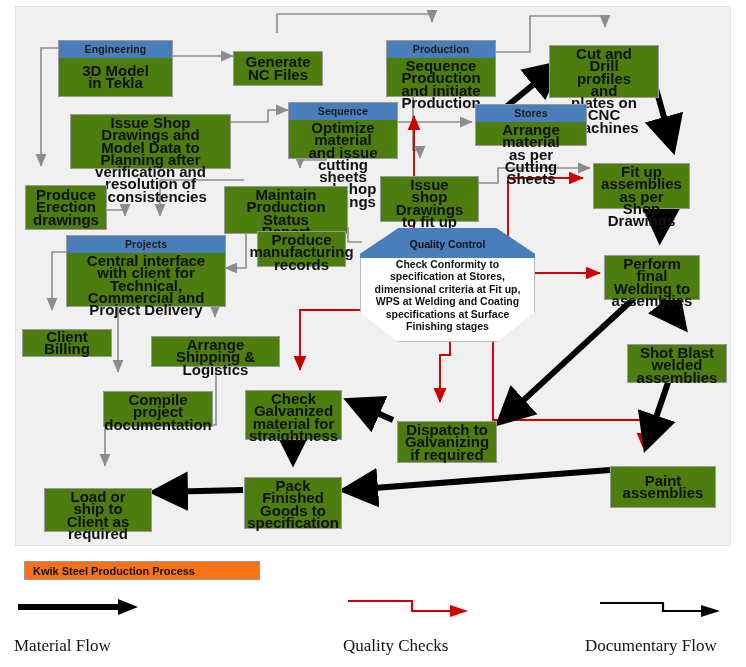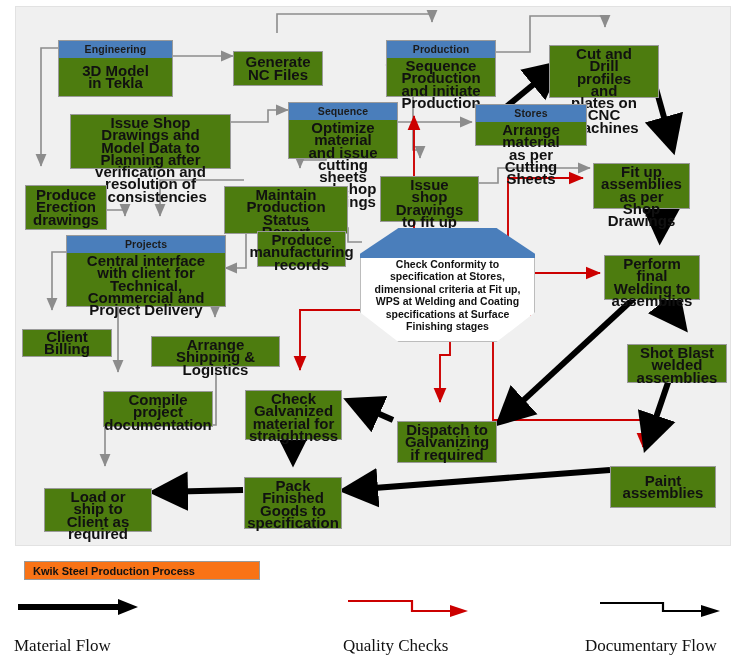--- a/index.html
+++ b/index.html
@@ -186,20 +186,21 @@
 </div>
 
 <div class="node" style="left:66px;top:217px;width:160px;height:72px;">
   <div class="hdr">Projects</div>
   <div class="bdy">Central interface with client for Technical, Commercial and Project Delivery</div>
 </div>
 
 <div id="qc" style="left:360px;top:228px;width:175px;height:114px;">
   <div class="oct"></div>
   <div class="octtop"></div>
+  <div class="qctitle">Quality Control</div>
   <div class="qcbody">Check Conformity to specification at Stores, dimensional criteria at Fit up, WPS at Welding and Coating specifications at Surface Finishing stages</div>
 </div>
 
 <div class="node" style="left:604px;top:237px;width:96px;height:45px;">
   <div class="bdy">Perform final Welding to assemblies</div>
 </div>
 
 <div class="node" style="left:22px;top:311px;width:90px;height:28px;justify-content:center;">
   <div class="bdy">Client Billing</div>
 </div>

